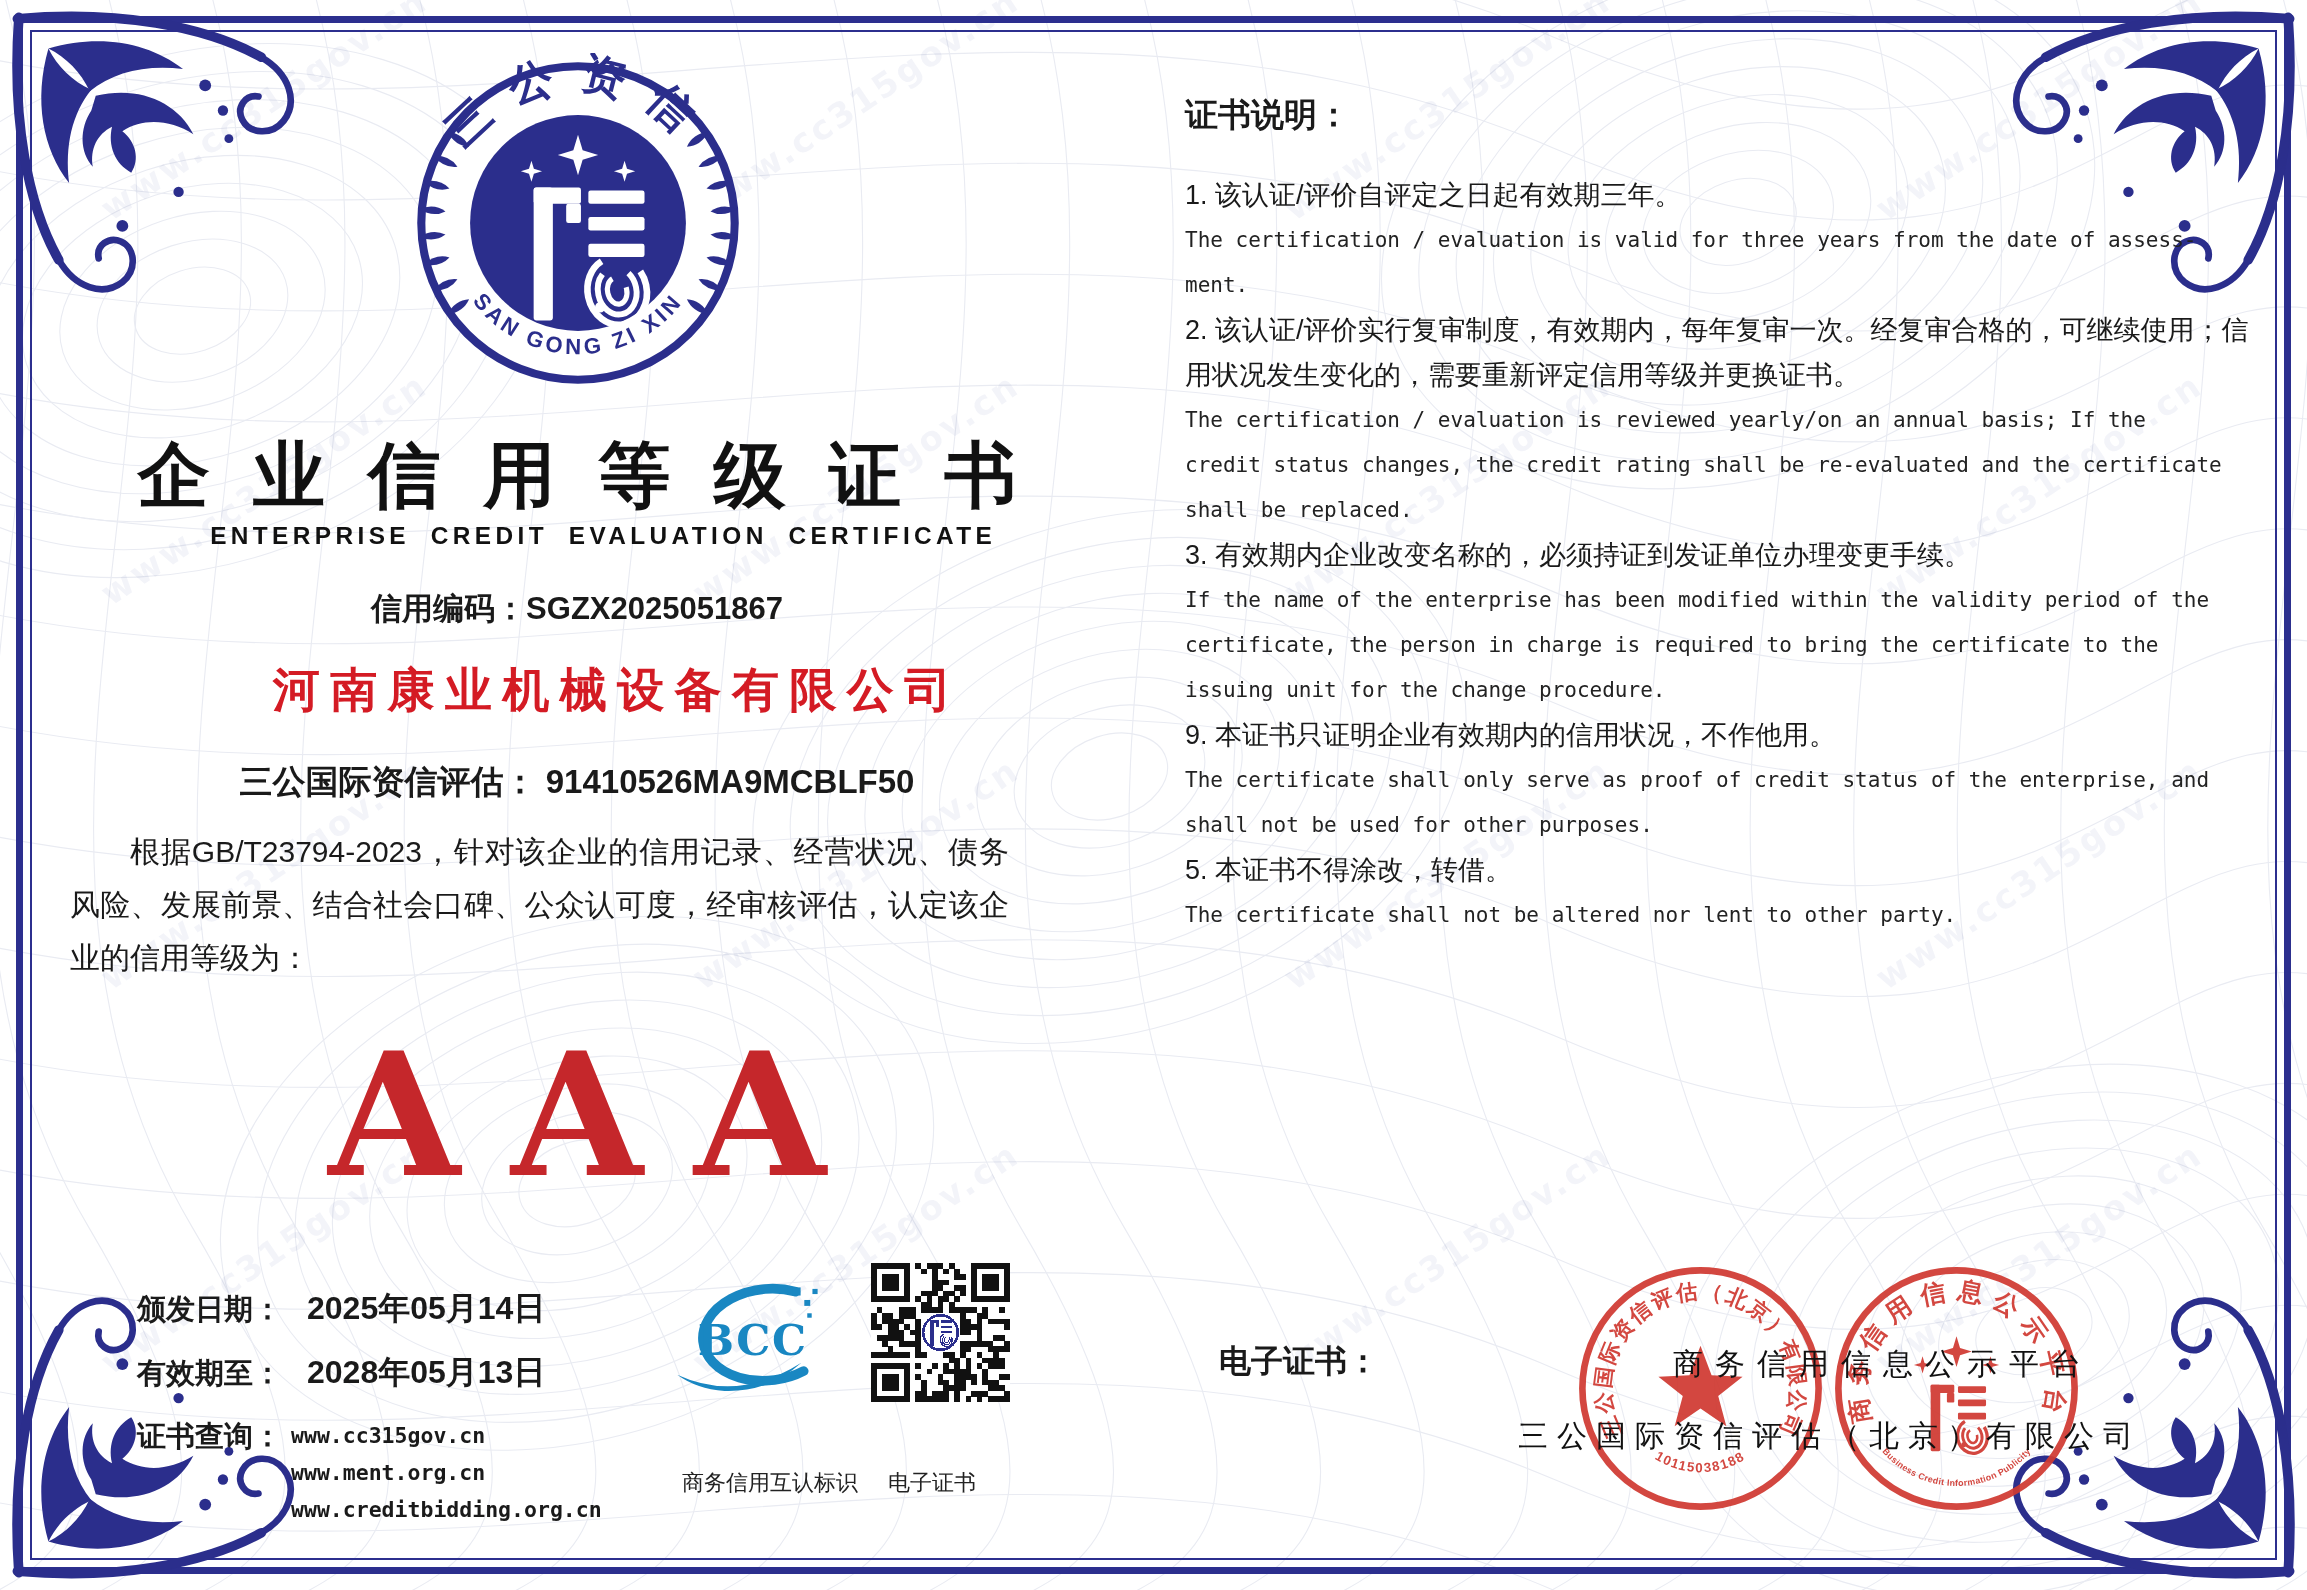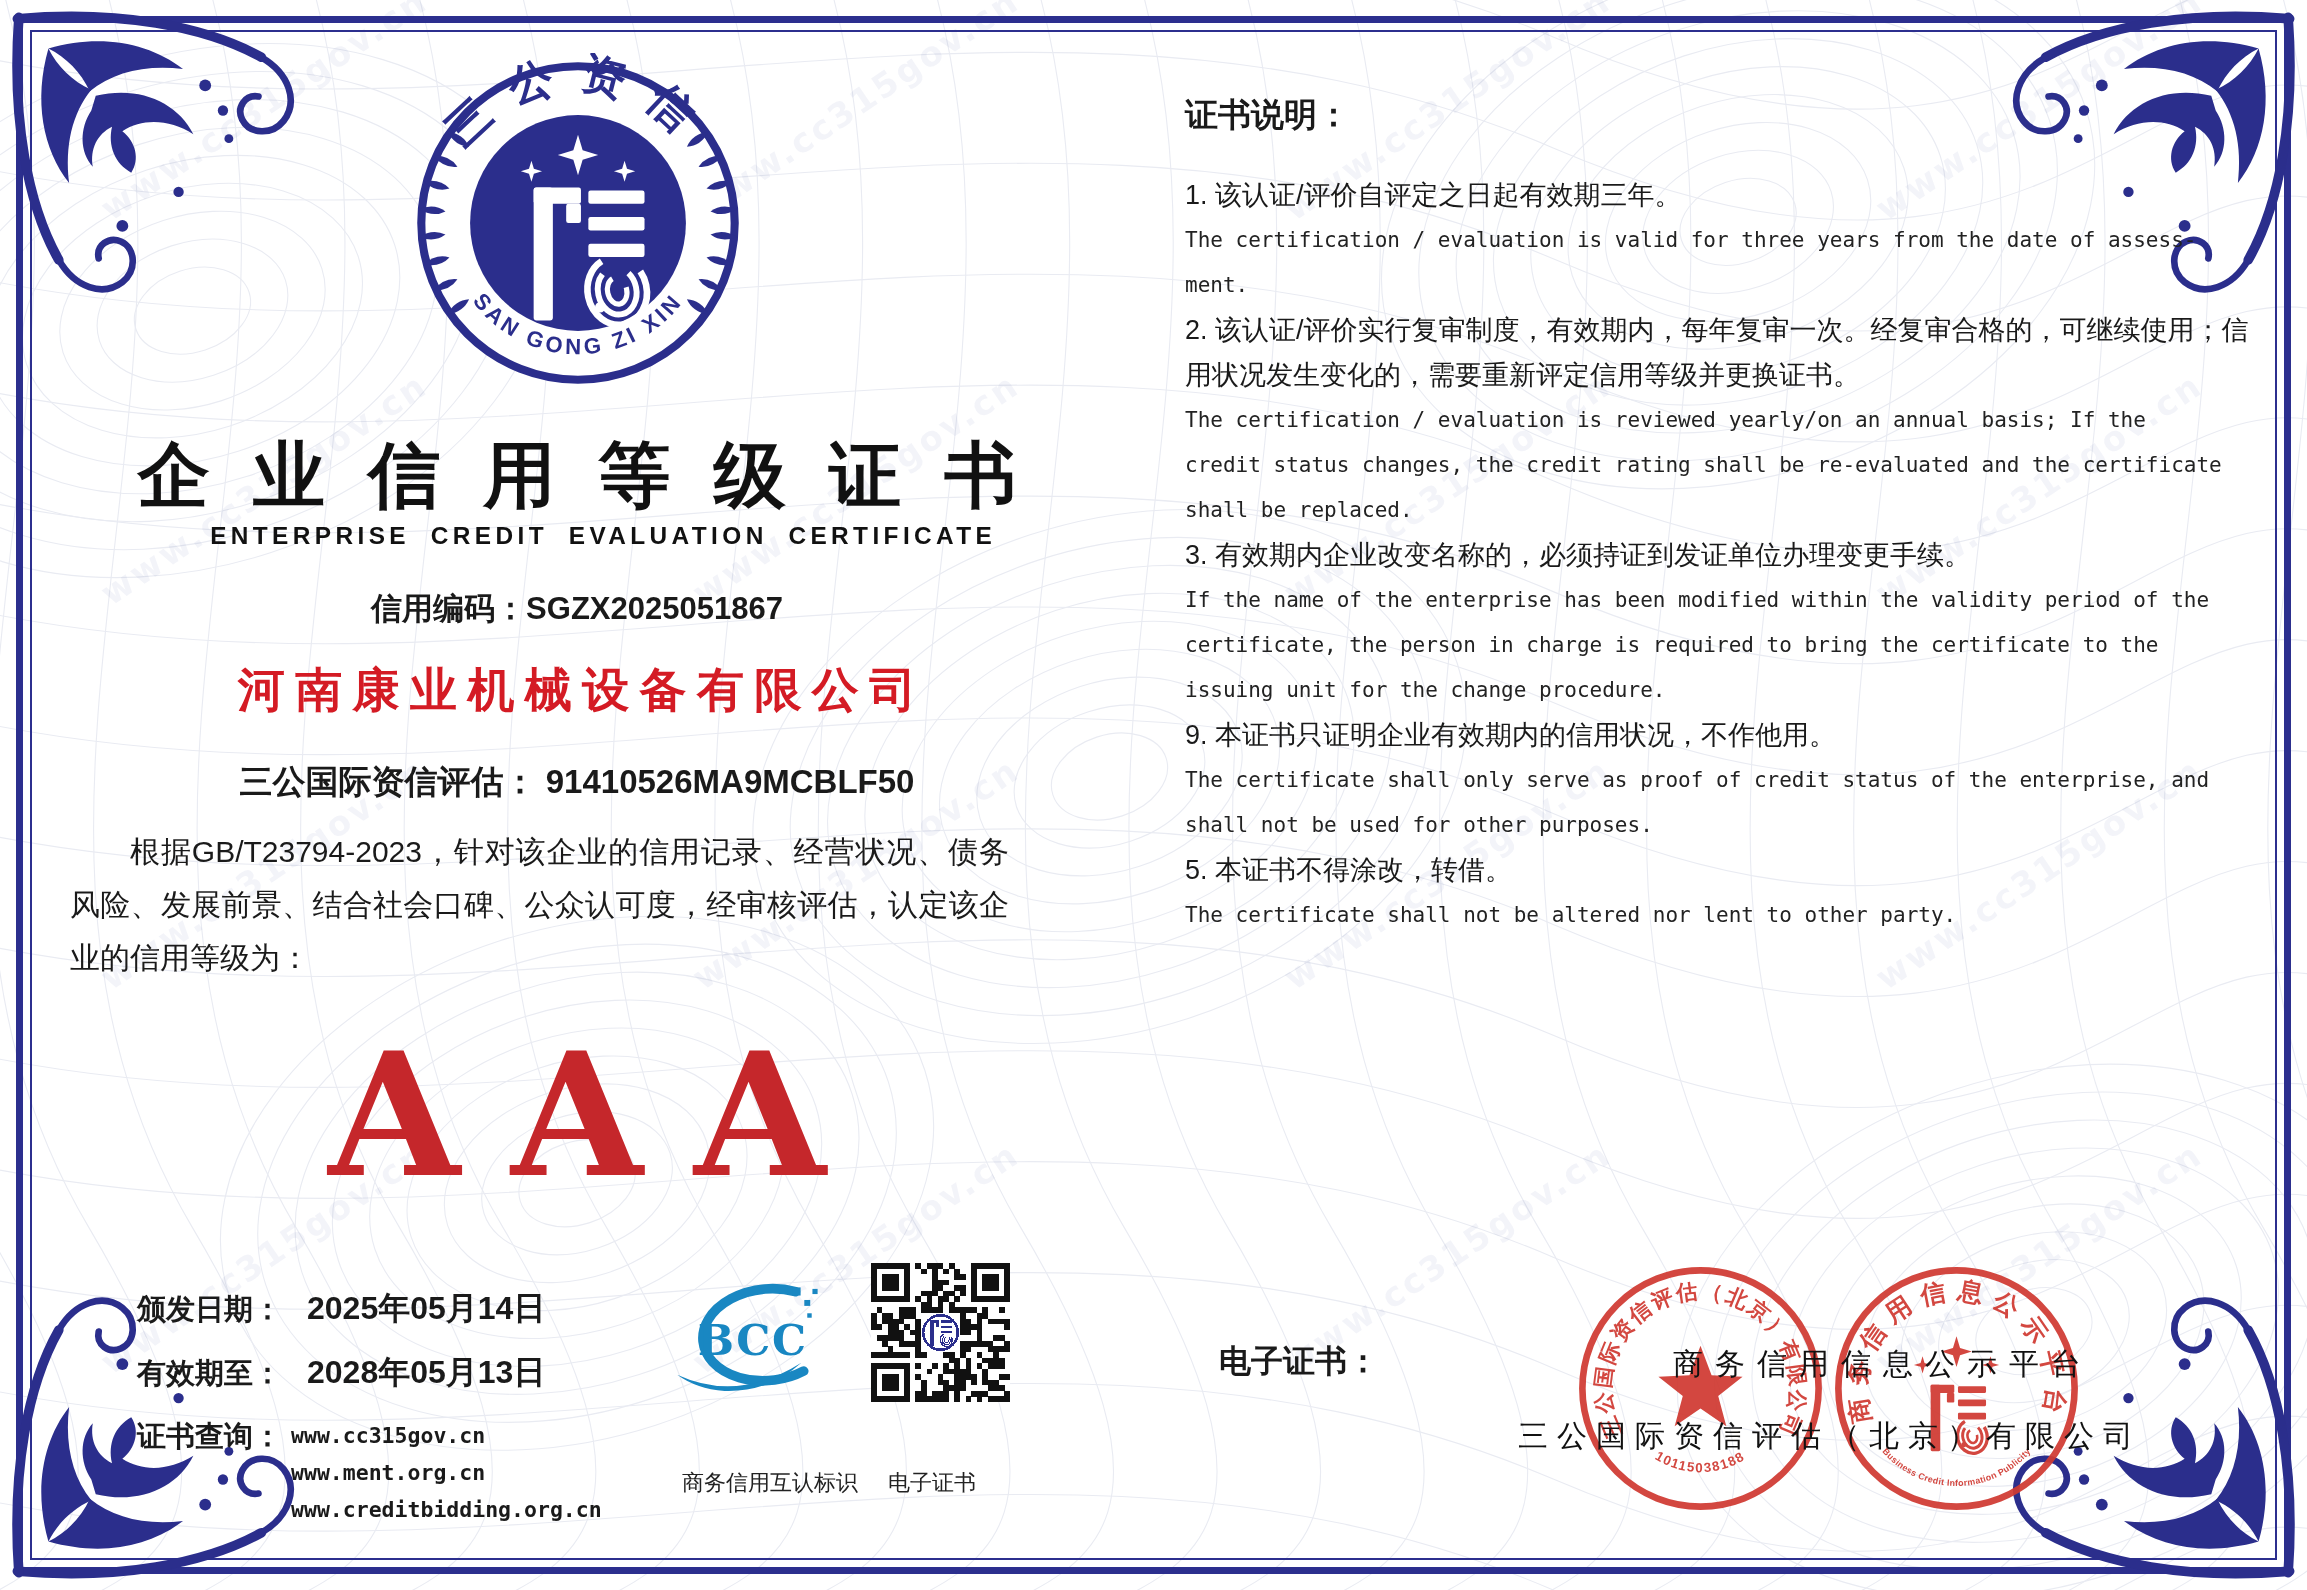--- a/index.html
+++ b/index.html
@@ -25,21 +25,21 @@
   .f9{fill:none;stroke:#2b2e8c;stroke-width:9px;stroke-linecap:round;}
   .ffill{fill:#2b2e8c;}
   
   .abs{position:absolute;z-index:3;}
   .lcenter{position:absolute;left:0;width:1154px;text-align:center;z-index:3;}
   
   .logo-box{left:408px;top:53px;width:340px;height:340px;}
   .title{top:428px;font-size:72px;font-weight:bold;letter-spacing:.60em;text-indent:.60em;color:#111;}
   .subtitle{top:522px;font-size:24.4px;font-weight:bold;letter-spacing:4.4px;word-spacing:9.6px;text-indent:4.4px;color:#111;padding-left:24px;}
   .credit-line{top:588px;font-size:31px;font-weight:bold;}
-  .company{top:659px;font-size:47px;font-weight:bold;letter-spacing:10.4px;text-indent:10.4px;color:#d41b24;}
+  .company{top:659px;font-size:47px;font-weight:bold;letter-spacing:10.4px;text-indent:10.4px;color:#d41b24;padding-left:35px;}
   .uscc-line{top:760px;font-size:33px;font-weight:bold;}
   .paragraph{left:70px;top:825px;width:939px;font-size:30px;line-height:53px;
              text-align:justify;text-indent:2em;font-weight:500;}
   .rating{top:1030px;font-family:"DejaVu Serif","Liberation Serif",serif;
           font-size:170px;font-weight:bold;letter-spacing:.30em;text-indent:.30em;color:#c5272b;line-height:170px;}
   .inforow{left:137px;font-size:29px;font-weight:bold;white-space:nowrap;}
   .inforow .val{font-size:32px;margin-left:25px;}
   .urls{display:inline-block;vertical-align:top;margin-left:9px;}
   .url{font-family:"DejaVu Sans Mono","Liberation Mono",monospace;font-size:21.5px;font-weight:bold;
        line-height:37px;white-space:nowrap;}

